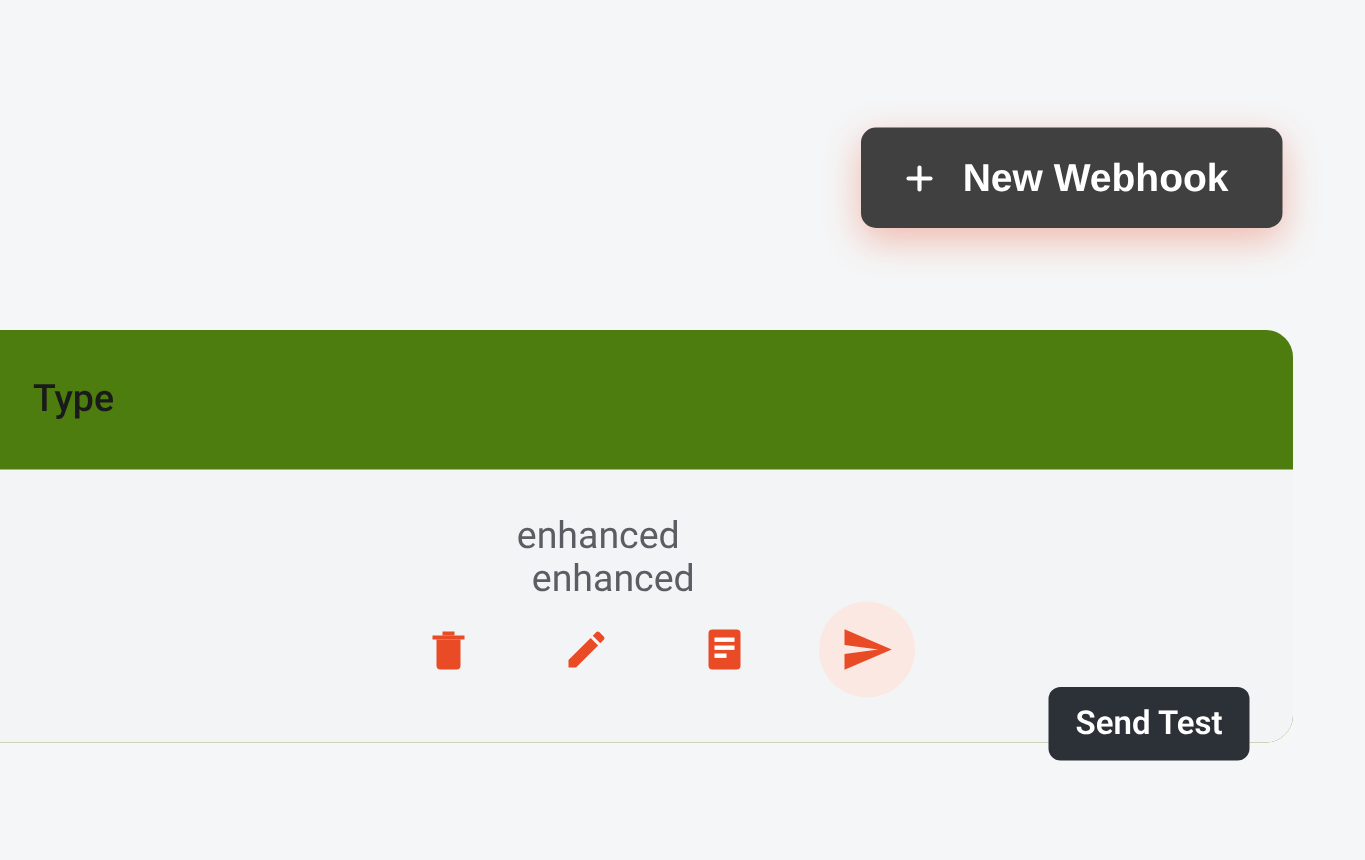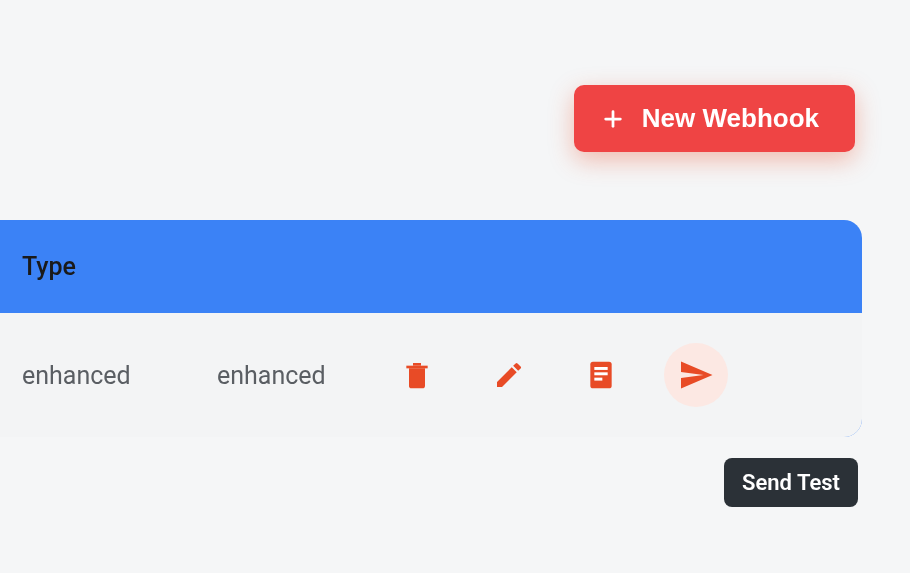--- a/index.html
+++ b/index.html
@@ -13,40 +13,40 @@
     }
     .top-area {
       height: 220px;
       display: flex;
       justify-content: flex-end;
       align-items: flex-start;
       padding-top: 85px;
       padding-right: 55px;
     }
     .new-webhook-btn {
-      background: #ef4444;
+      background: #404040;
       color: #fff;
       border: none;
       border-radius: 10px;
       padding: 18px 36px 18px 28px;
       font-size: 26px;
       font-weight: 700;
       display: flex;
       align-items: center;
       gap: 18px;
       cursor: pointer;
       box-shadow: 0 8px 24px rgba(232, 75, 38, 0.35);
     }
     .plus-icon {
       width: 22px;
       height: 22px;
       display: inline-flex;
     }
     .panel {
-      background: #3b82f6;
+      background: #4d7c0f;
       border-radius: 0 18px 18px 0;
       width: 862px;
       margin-left: 0;
       overflow: visible;
       position: relative;
     }
     .header-row {
       display: flex;
       padding: 32px 0 32px 22px;
     }
@@ -57,20 +57,21 @@
       font-size: 25px;
       font-weight: 500;
       color: #1a1a1a;
     }
     .data-row {
       display: flex;
       align-items: center;
       background: #f3f4f5;
       padding: 30px 0 30px 22px;
       border-radius: 0 0 18px 0;
+      flex-direction: column;
     }
     .data-cell {
       font-size: 25px;
       color: #5a5e63;
     }
     .actions-group {
       display: flex;
       align-items: center;
       gap: 58px;
       padding-left: 8px;
@@ -89,21 +90,21 @@
       border-radius: 50%;
       background: #fce8e3;
       display: inline-flex;
       align-items: center;
       justify-content: center;
       cursor: pointer;
       margin-left: -12px;
     }
     .tooltip {
       position: absolute;
-      right: 4px;
+      right: 29px;
       top: 238px;
       background: #2b3137;
       color: #fff;
       font-size: 22px;
       font-weight: 600;
       padding: 12px 18px;
       border-radius: 8px;
     }
     svg { display: block; }
   </style>

